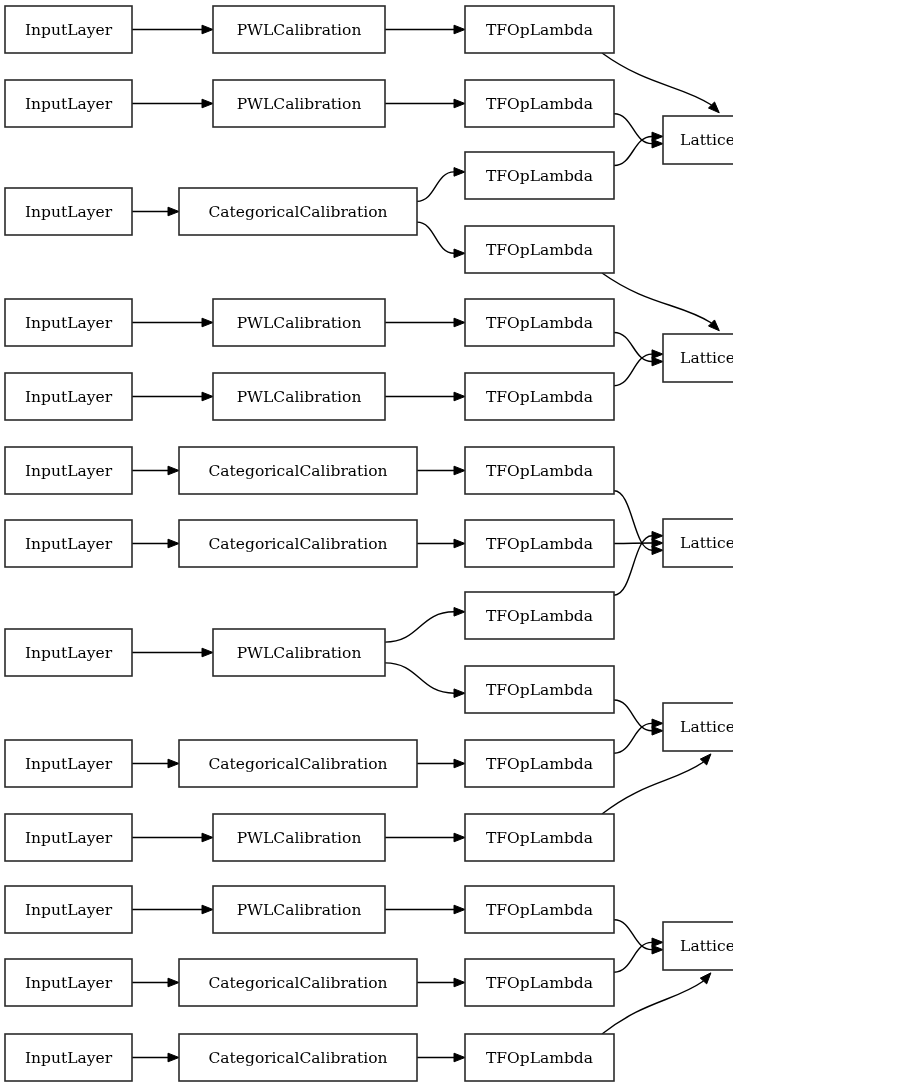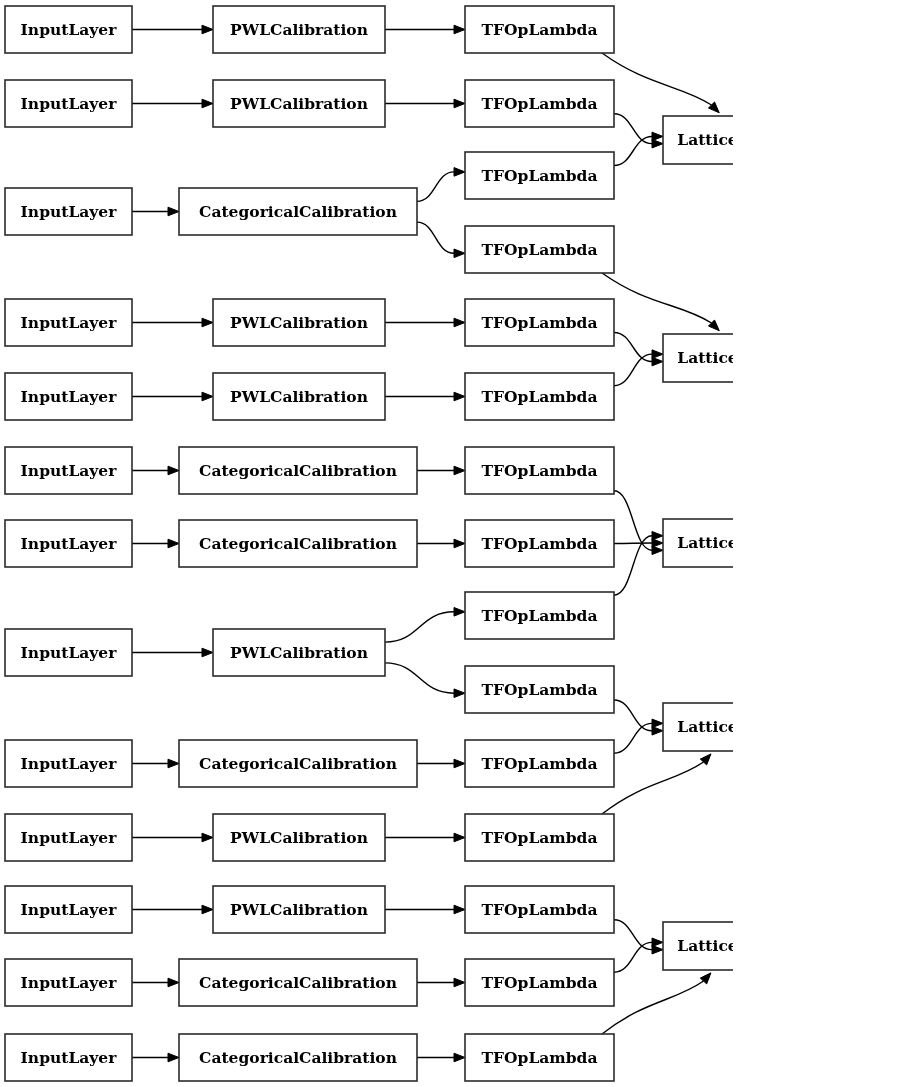--- a/index.html
+++ b/index.html
@@ -1,17 +1,17 @@
 <!DOCTYPE html>
 <html><head>
 <meta charset="utf-8">
 <style>
   html,body{margin:0;padding:0;background:#ffffff;}
   body{font-family:"DejaVu Serif","Liberation Serif",serif;}
-  #canvas{position:relative;width:733px;height:1087px;background:#ffffff;overflow:hidden;font-weight:bold;}
+  #canvas{position:relative;width:733px;height:1087px;background:#ffffff;overflow:hidden;}
   svg#graph{position:absolute;left:0;top:0;width:905px;height:1087px;display:block;}
   .node rect{fill:#ffffff;stroke:#2b2b2b;stroke-width:1.6;}
   .node text{font-family:"DejaVu Serif","Liberation Serif",serif;fill:#000000;
              text-anchor:middle;dominant-baseline:middle;}
   .nlabel{font-size:15.5px;}
   .edge path{fill:none;stroke:#000000;stroke-width:1.4;}
   .edge polygon{fill:#000000;stroke:#000000;stroke-width:1;}
 </style>
 </head>
 <body>

